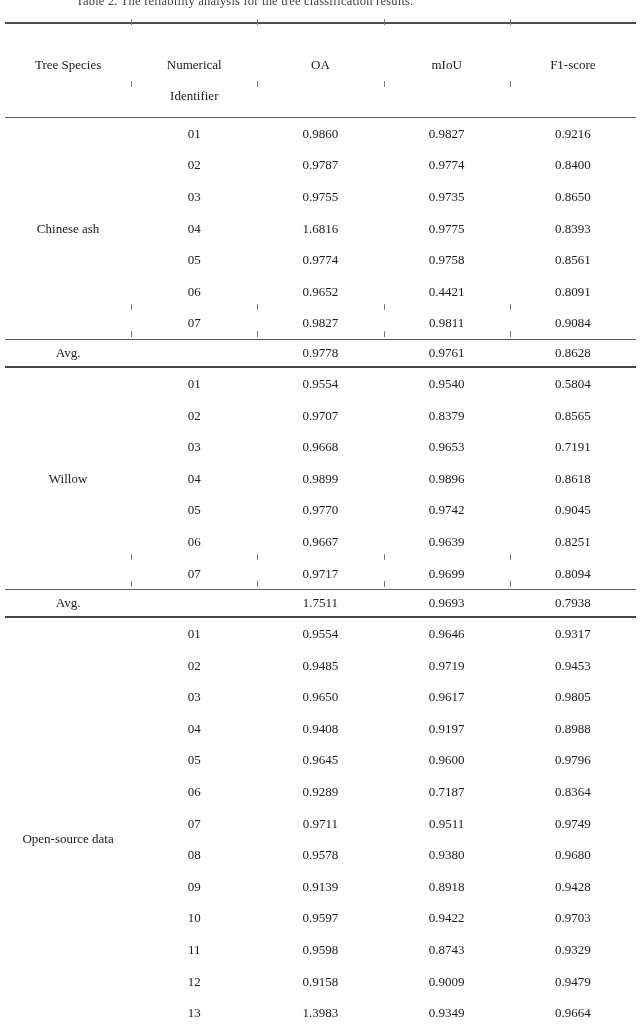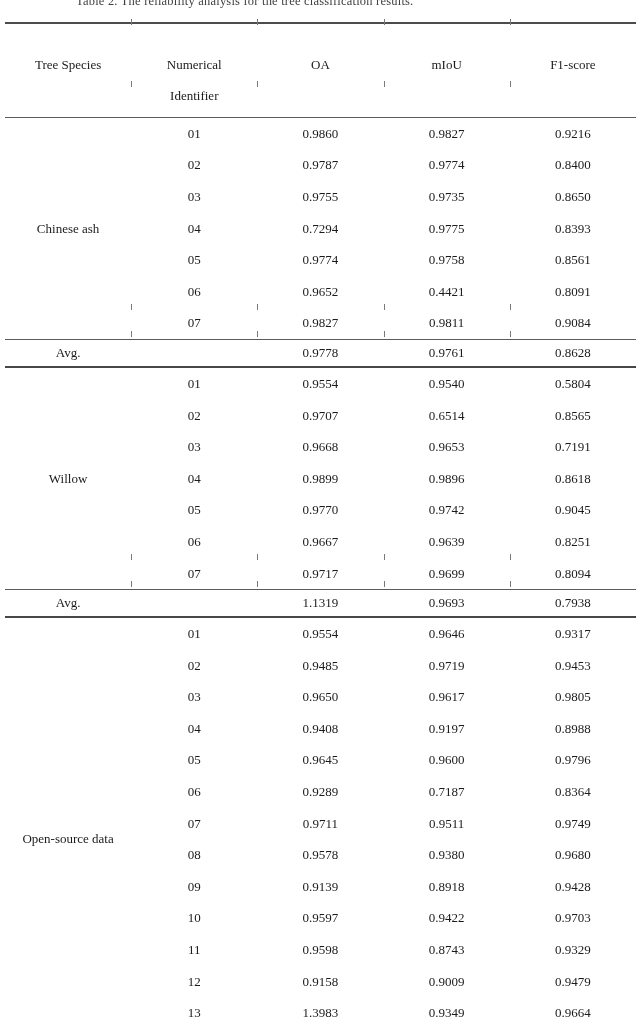--- a/index.html
+++ b/index.html
@@ -131,21 +131,21 @@
           <td>0.8400</td>
         </tr>
         <tr class="data-row">
           <td>03</td>
           <td>0.9755</td>
           <td>0.9735</td>
           <td>0.8650</td>
         </tr>
         <tr class="data-row">
           <td>04</td>
-          <td>0.7294</td>
+          <td>1.6816</td>
           <td>0.9775</td>
           <td>0.8393</td>
         </tr>
         <tr class="data-row">
           <td>05</td>
           <td>0.9774</td>
           <td>0.9758</td>
           <td>0.8561</td>
         </tr>
         <tr class="data-row">
@@ -170,21 +170,21 @@
         <tr class="data-row">
           <td rowspan="7" class="species">Willow</td>
           <td>01</td>
           <td>0.9554</td>
           <td>0.9540</td>
           <td>0.5804</td>
         </tr>
         <tr class="data-row">
           <td>02</td>
           <td>0.9707</td>
-          <td>0.6514</td>
+          <td>0.8379</td>
           <td>0.8565</td>
         </tr>
         <tr class="data-row">
           <td>03</td>
           <td>0.9668</td>
           <td>0.9653</td>
           <td>0.7191</td>
         </tr>
         <tr class="data-row">
           <td>04</td>
@@ -206,21 +206,21 @@
         </tr>
         <tr class="data-row">
           <td>07</td>
           <td>0.9717</td>
           <td>0.9699</td>
           <td>0.8094</td>
         </tr>
         <tr class="avg-row">
           <td>Avg.</td>
           <td></td>
-          <td>1.1319</td>
+          <td>1.7511</td>
           <td>0.9693</td>
           <td>0.7938</td>
         </tr>
         <tr class="data-row">
           <td rowspan="14" class="species">Open-source data</td>
           <td>01</td>
           <td>0.9554</td>
           <td>0.9646</td>
           <td>0.9317</td>
         </tr>

